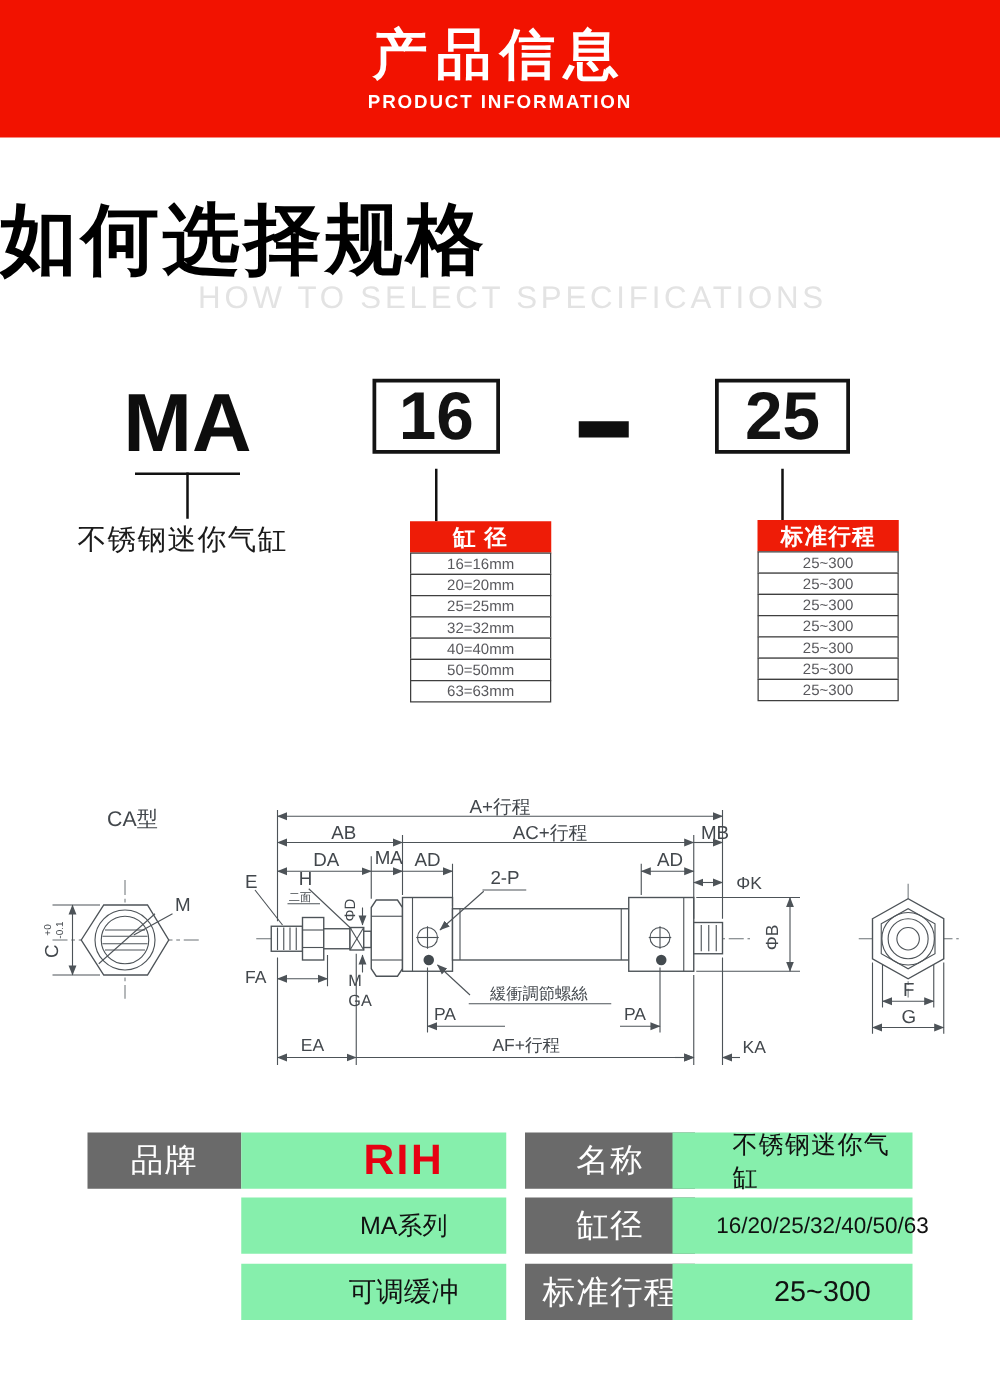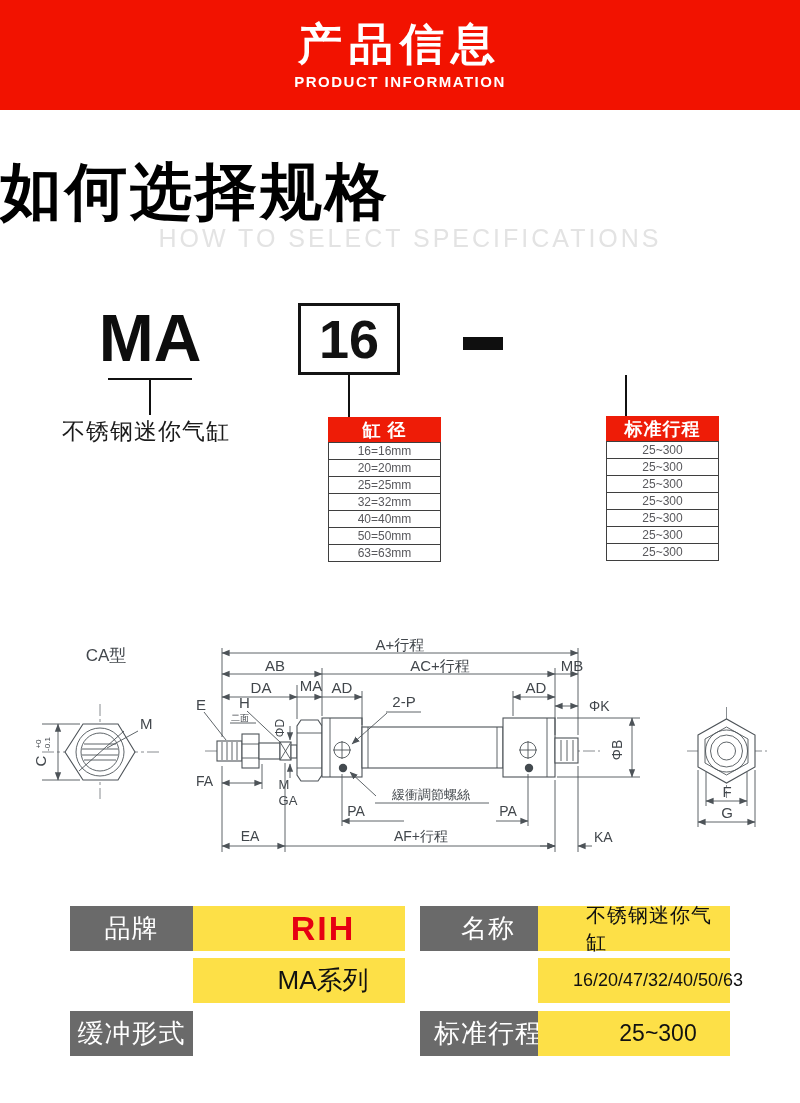--- a/index.html
+++ b/index.html
@@ -17,21 +17,21 @@
           font-size:62px;font-weight:900;color:#000;letter-spacing:3px;}
   .sec-en{position:absolute;left:0;top:224px;width:800px;text-align:center;
           font-size:25px;color:#e3e3e3;letter-spacing:3px;padding-left:10px;}
 
   
   .ma{position:absolute;left:88px;top:300px;width:124px;text-align:center;
       font-size:66px;font-weight:900;color:#0d0d0d;}
   .ma-underline{position:absolute;left:108px;top:378px;width:84px;height:0;border-top:2px solid #111;}
   .vline{position:absolute;width:0;border-left:2px solid #111;}
   .ma-note{position:absolute;left:62px;top:416px;width:180px;font-size:23px;color:#1b1b1b;letter-spacing:1px;}
-  .code-box{position:absolute;top:303px;height:72px;border:3px solid #141414;box-sizing:border-box;
+  .code-box{position:absolute;top:303px;height:60px;border:3px solid #141414;box-sizing:border-box;
             display:flex;align-items:center;justify-content:center;
             font-size:54px;font-weight:800;color:#121212;background:#fff;}
   #box16{left:298px;width:102px;}
   #box25{left:572px;width:108px;}
   .dash{position:absolute;left:463px;top:337px;width:40px;height:13px;background:#0f0f0f;}
 
   
   .opt-table{position:absolute;width:113px;padding-left:36px;}
   #bore-table{left:292px;top:417px;}
   #stroke-table{left:570px;top:416px;}
@@ -47,27 +47,27 @@
   #drawing text{font-family:"Liberation Sans",sans-serif;fill:#42474c;}
   .part{stroke:#4d5358;stroke-width:1.1;fill:#fff;}
   .thin{stroke:#4d5358;stroke-width:0.9;fill:none;}
   .dim{stroke:#4d5358;stroke-width:0.9;fill:none;}
   .cl{stroke:#6a7075;stroke-width:0.8;fill:none;stroke-dasharray:12 3 3 3;}
 
   
   .spec-row{position:absolute;left:0;width:800px;height:45px;}
   .cell{position:absolute;top:0;height:45px;display:flex;align-items:center;justify-content:center;box-sizing:border-box;}
   .lbl{background:#6a6a6a;color:#fff;font-size:26px;letter-spacing:1px;}
-  .val{background:#fde047;color:#111;padding-left:48px;}
+  .val{background:#86efac;color:#111;padding-left:48px;}
   .c1{left:70px;width:123px;}
   .c2{left:193px;width:212px;}
   .c3{left:420px;width:136px;}
   .c4{left:538px;width:192px;}
   .brand{color:#e60012;font-weight:800;font-size:34px;letter-spacing:2px;}
-  .v-model{font-size:26px;text-align:right;}
+  .v-model{font-size:20px;text-align:right;}
   .v-name{font-size:20px;letter-spacing:1px;}
   .v-bores{font-size:18px;}
   .v-cushion{font-size:22px;}
   .v-stroke{font-size:23px;}
 </style>
 </head>
 <body>
 
 <div id="page">
 
@@ -79,20 +79,21 @@
   <div class="sec-cn">如何选择规格</div>
   <div class="sec-en">HOW TO SELECT SPECIFICATIONS</div>
 
   <div class="ma">MA</div>
   <div class="ma-underline"></div>
   <div class="vline" style="left:149px;top:378px;height:37px;"></div>
   <div class="ma-note">不锈钢迷你气缸</div>
 
   <div class="code-box" id="box16">16</div>
   <div class="dash" aria-label="-"></div>
+  <div class="code-box" id="box25">25</div>
   <div class="vline" style="left:348px;top:375px;height:42px;"></div>
   <div class="vline" style="left:625px;top:375px;height:41px;"></div>
 
   <div class="opt-table" id="bore-table">
     <div class="opt-header">缸 径</div>
     <div class="opt-row">16=16mm</div>
     <div class="opt-row">20=20mm</div>
     <div class="opt-row">25=25mm</div>
     <div class="opt-row">32=32mm</div>
     <div class="opt-row">40=40mm</div>
@@ -287,21 +288,22 @@
   </svg>
 
   <div class="spec-row" style="top:906px;">
     <div class="cell lbl c1">品牌</div>
     <div class="cell val c2 brand">RIH</div>
     <div class="cell lbl c3">名称</div>
     <div class="cell val c4 v-name">不锈钢迷你气缸</div>
   </div>
   <div class="spec-row" style="top:958px;">
     <div class="cell val c2 v-model">MA系列</div>
-    <div class="cell val c4 v-bores">16/20/47/32/40/50/63</div>
+    <div class="cell lbl c3">缸径</div>
+    <div class="cell val c4 v-bores">16/20/25/32/40/50/63</div>
   </div>
   <div class="spec-row" style="top:1011px;">
-    <div class="cell lbl c1">缓冲形式</div>
+    <div class="cell val c2 v-cushion">可调缓冲</div>
     <div class="cell lbl c3">标准行程</div>
     <div class="cell val c4 v-stroke">25~300</div>
   </div>
 
 </div>
 
 </body></html>

